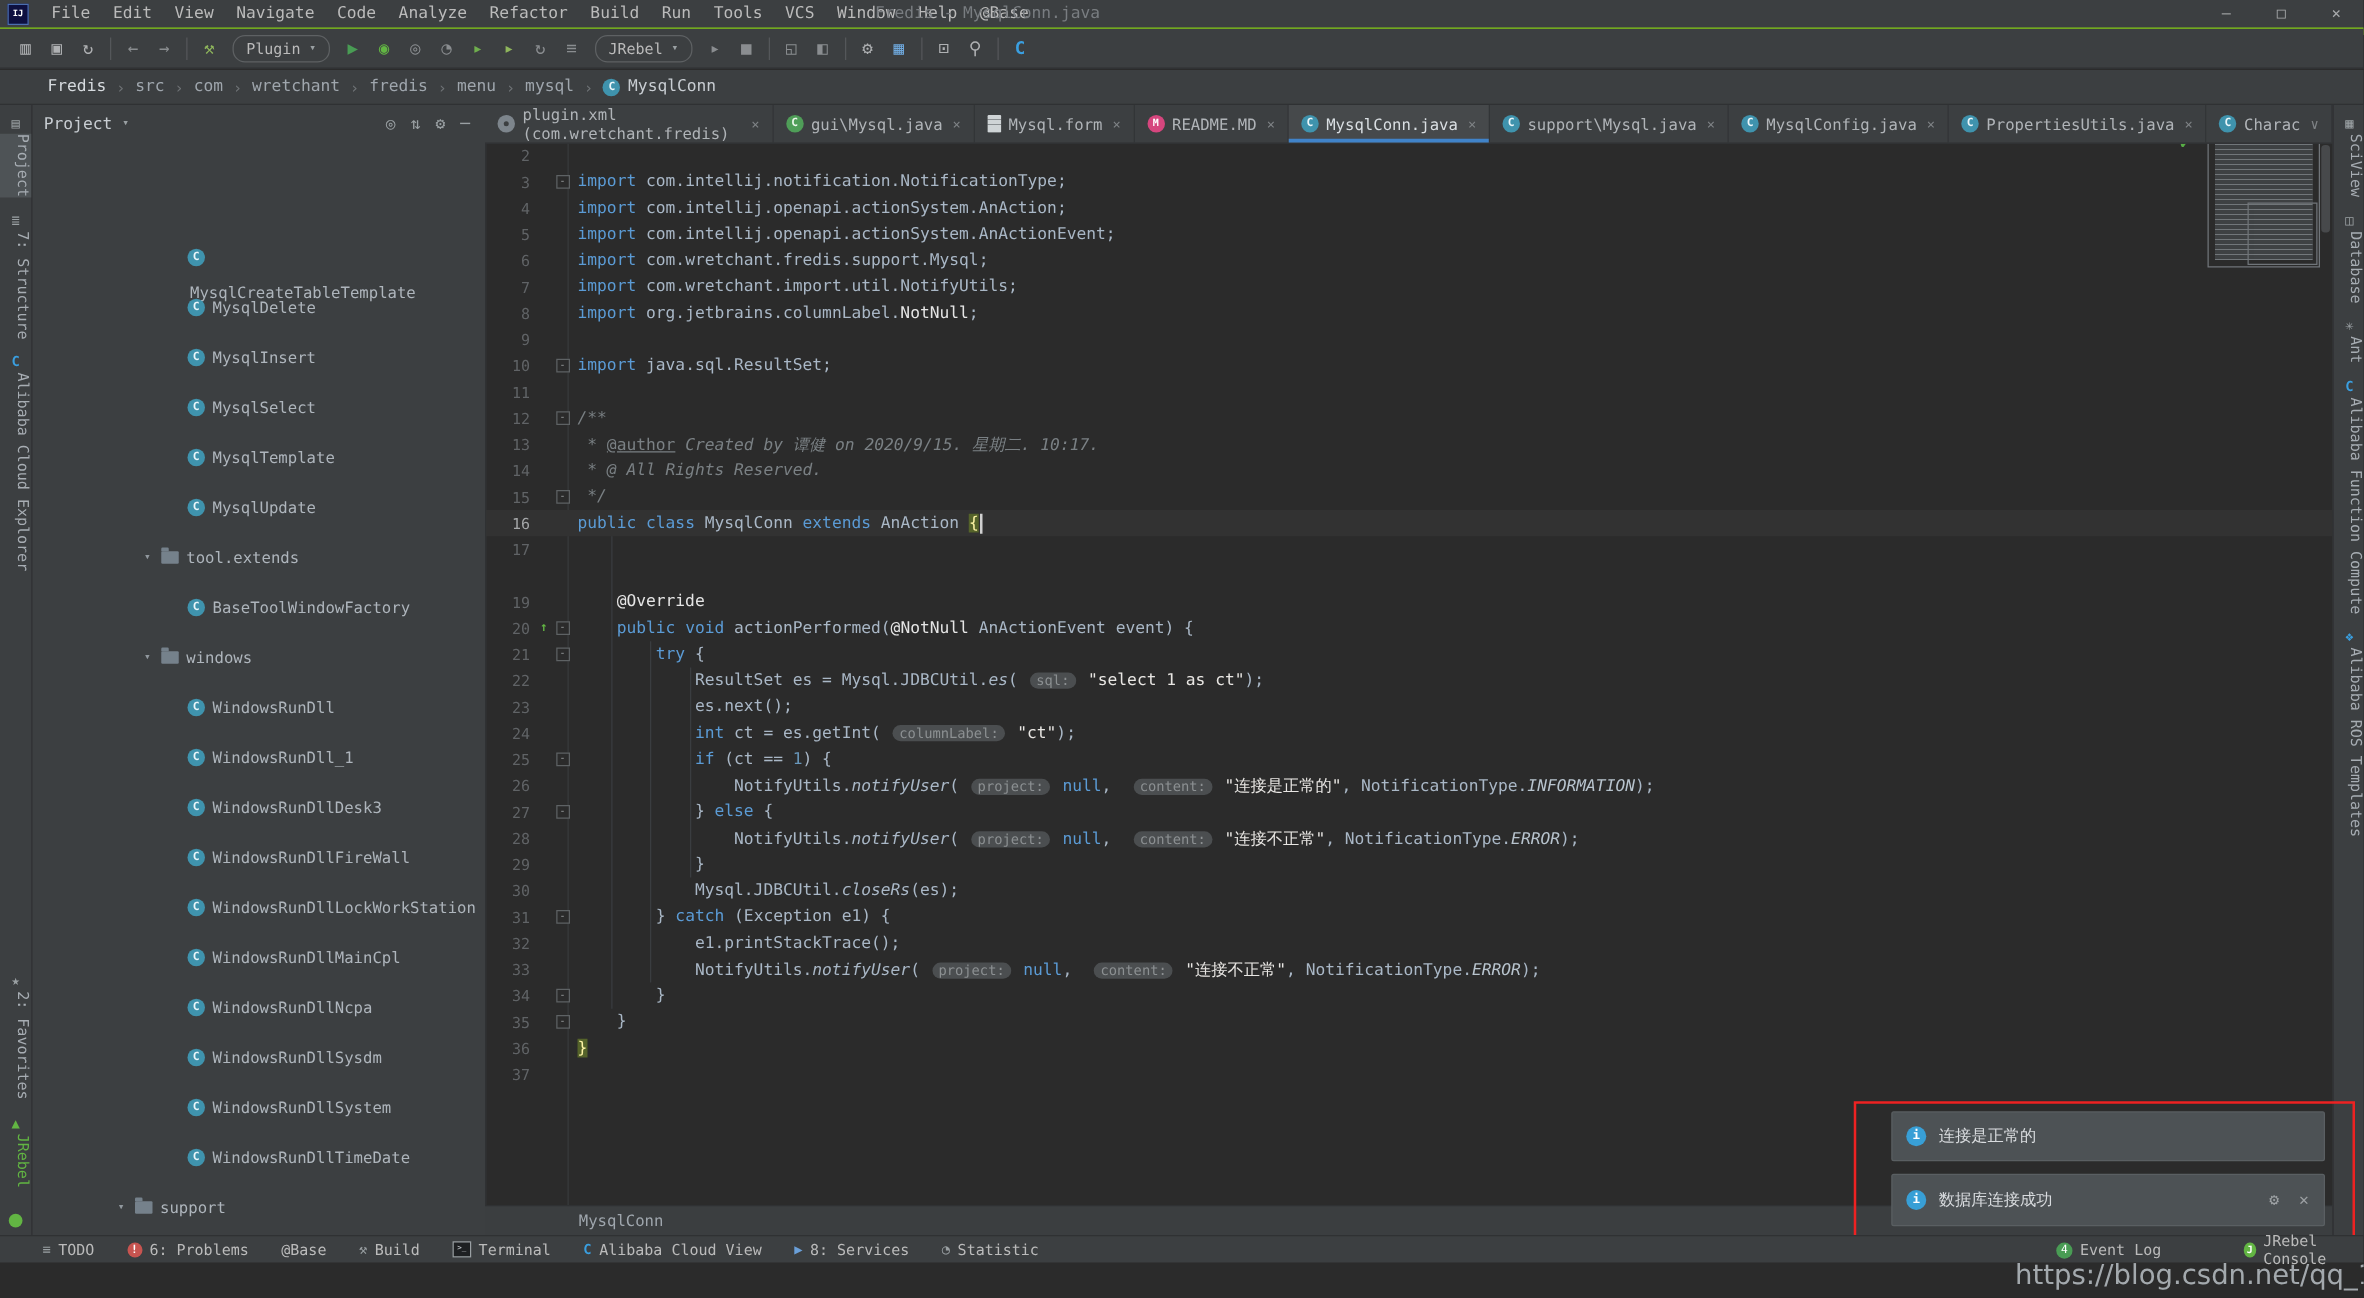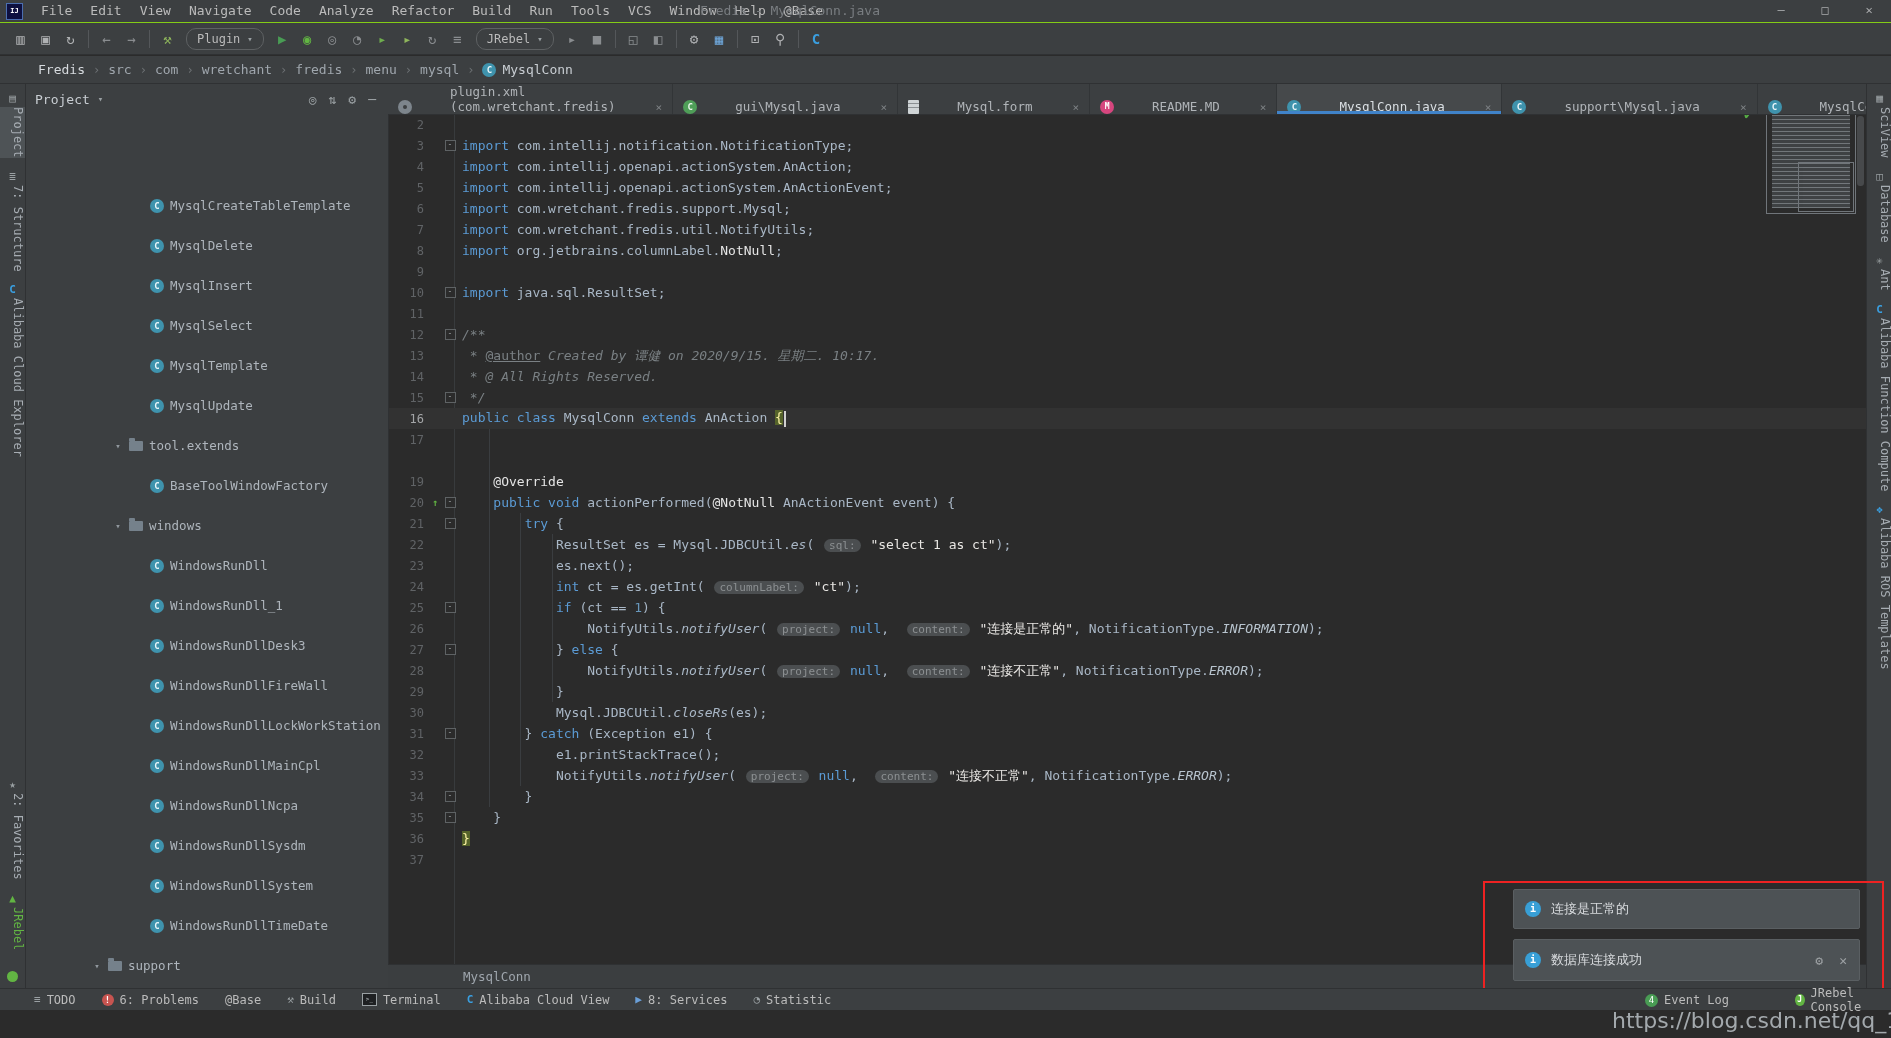--- a/index.html
+++ b/index.html
@@ -53,22 +53,22 @@
   .tic{position:absolute;top:3px;width:14px;height:14px;}
   .tic-class{border-radius:50%;background:#3f93ad;color:#eaf6fa;font-size:9px;line-height:14px;
              text-align:center;font-weight:bold;}
   .tic-folder,.tic-scratch,.tic-lib{top:5px;height:10px;background:#75818b;border-radius:1px;}
   .tic-folder::before,.tic-scratch::before,.tic-lib::before{content:'';position:absolute;top:-3px;left:0;
              width:6px;height:3px;background:#75818b;border-radius:1px 1px 0 0;}
   .tlabel{position:absolute;top:0;}
   
   .tabbar{position:absolute;left:388px;top:84px;width:1478px;height:30px;background:#3c3f41;
           border-bottom:1px solid #2f3133;display:flex;align-items:stretch;z-index:3;}
-  .tab{display:flex;align-items:flex-end;padding:0 10px;border-right:1px solid #323537;
-       color:#b0b4b8;font-size:12.5px;position:relative;gap:32px;}
+  .tab{display:flex;align-items:center;padding:0 10px;border-right:1px solid #323537;
+       color:#b0b4b8;font-size:12.5px;position:relative;}
   .tab.active{background:#46494b;color:#dadfe3;}
   .tab.active::after{content:'';position:absolute;left:0;bottom:0;width:100%;height:3px;background:#4083c9;}
   .tab .tabic{width:14px;height:14px;margin-right:6px;flex:none;position:relative;}
   .tab .close{margin-left:8px;color:#7f8386;font-size:11px;}
   .tabic.ti-class{border-radius:50%;background:#3f93ad;color:#eaf6fa;font-size:9px;line-height:14px;text-align:center;font-weight:bold;}
   .tabic.ti-class-run{border-radius:50%;background:#4f9e58;color:#eaf6ea;font-size:9px;line-height:14px;text-align:center;font-weight:bold;}
   .tabic.ti-plugin{border-radius:50%;background:#7d858c;}
   .tabic.ti-plugin::after{content:'';position:absolute;left:5px;top:5px;width:4px;height:4px;background:#3c3f41;border-radius:50%;}
   .tabic.ti-form{width:11px;background:#cfd4d6;border-radius:1px;
        background-image:linear-gradient(#cfd4d6 3px,#8a8f92 3px,#8a8f92 4px,#cfd4d6 4px,#cfd4d6 7px,#8a8f92 7px,#8a8f92 8px,#cfd4d6 8px);}
@@ -289,21 +289,21 @@
       <span class="proj-head-icons" id="projicons">
           <span>◎</span>
           <span>⇅</span>
           <span>⚙</span>
           <span>─</span>
         </span>
     </div>
     <div class="tree" id="tree">
         <div class="trow" style="top: 0px;">
           <span class="tic tic-class" style="left: 125px;">C</span>
-          <span class="tlabel" style="left: 145px;">MysqlCreateTableTemplate</span>
+          <span class="tlabel" style="left: 127px; margin-top: 28px;">MysqlCreateTableTemplate</span>
         </div>
         <div class="trow" style="top: 20px;">
           <span class="tic tic-class" style="left: 125px;">C</span>
           <span class="tlabel" style="left: 145px;">MysqlDelete</span>
         </div>
         <div class="trow" style="top: 40px;">
           <span class="tic tic-class" style="left: 125px;">C</span>
           <span class="tlabel" style="left: 145px;">MysqlInsert</span>
         </div>
         <div class="trow" style="top: 60px;">
@@ -463,21 +463,21 @@
       <div class="cl" style="top: 84px;">
         <span class="ln">6</span>
         <span class="gic"></span>
         <span class="fold"></span>
         <span class="toks"><span class="t-k">import</span><span> com.wretchant.fredis.support.Mysql;</span></span>
       </div>
       <div class="cl" style="top: 105px;">
         <span class="ln">7</span>
         <span class="gic"></span>
         <span class="fold"></span>
-        <span class="toks"><span class="t-k">import</span><span> com.wretchant.fredis.util.NotifyUtils;</span></span>
+        <span class="toks"><span class="t-k">import</span><span> com.wretchant.import.util.NotifyUtils;</span></span>
       </div>
       <div class="cl" style="top: 126px;">
         <span class="ln">8</span>
         <span class="gic"></span>
         <span class="fold"></span>
         <span class="toks"><span class="t-k">import</span><span> org.jetbrains.columnLabel.</span><span class="t-a">NotNull</span><span>;</span></span>
       </div>
       <div class="cl" style="top: 147px;">
         <span class="ln">9</span>
         <span class="gic"></span>

